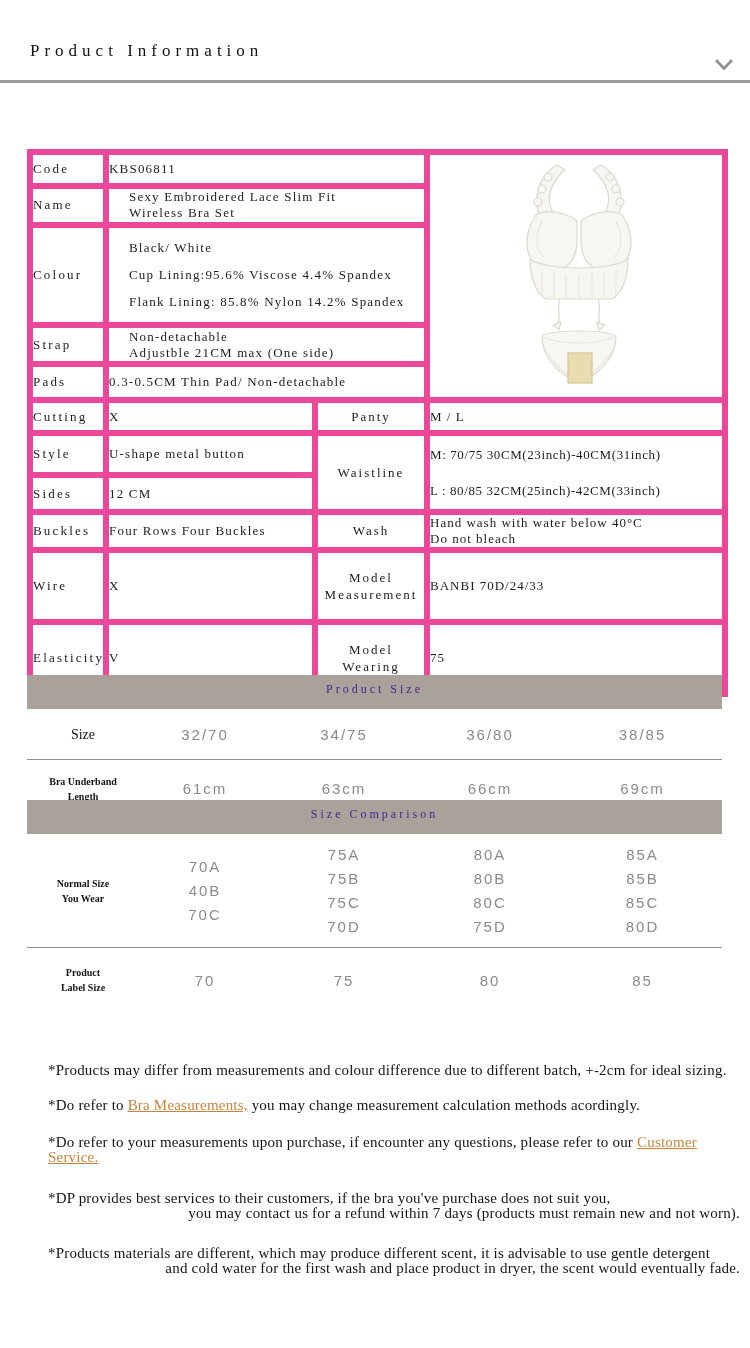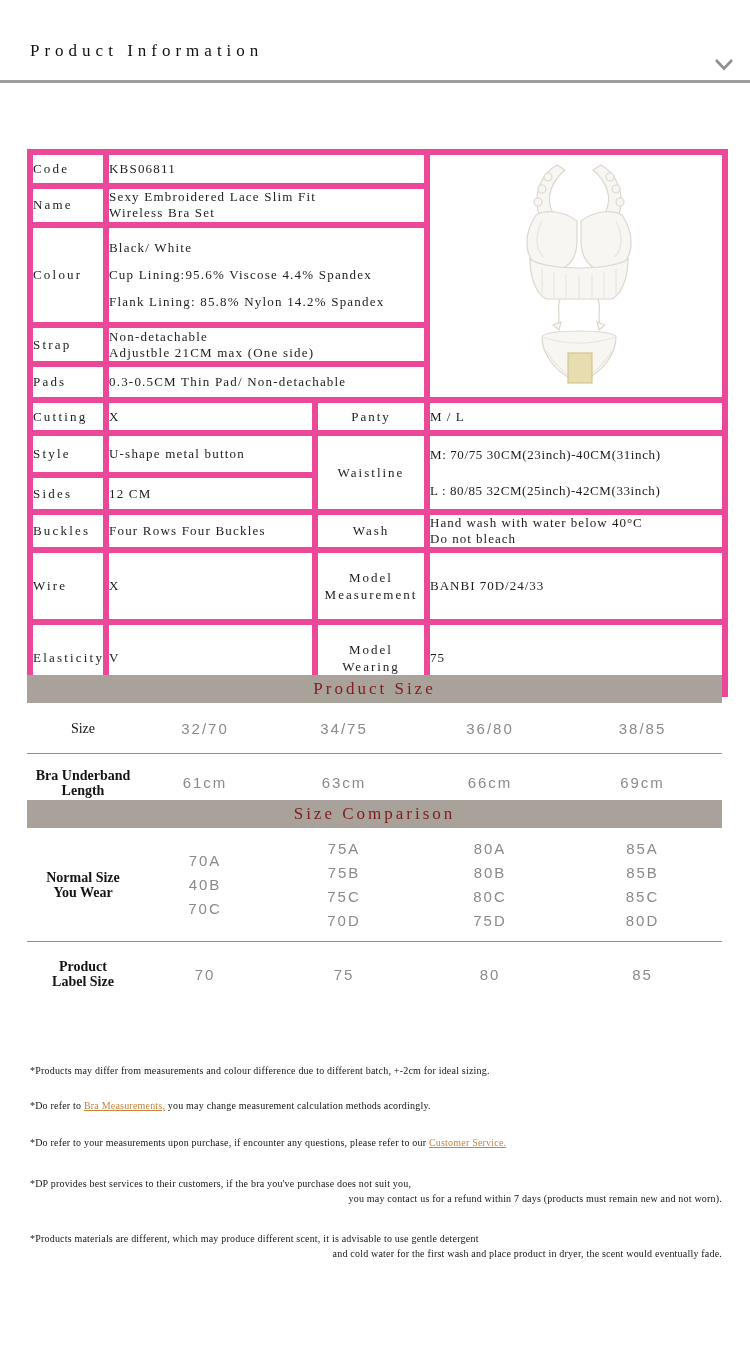--- a/index.html
+++ b/index.html
@@ -10,47 +10,47 @@
   .header-title{position:absolute;left:30px;top:41px;font-size:17px;letter-spacing:5px;color:#111;}
   .header-chevron{position:absolute;right:15px;top:57px;width:22px;height:15px;cursor:pointer;}
   .header-divider{position:absolute;left:0;top:80px;width:750px;height:3px;background:#9c9c9c;}
 
   
   table.spec{position:absolute;left:27px;top:149px;width:695px;border-collapse:collapse;
              table-layout:fixed;font-size:13px;color:#1c1c1c;}
   table.spec td{border:6px solid #ec4899;padding:0;vertical-align:middle;}
   td.lbl{padding-left:10px;letter-spacing:2.2px;}
   td.val{padding-left:15px;letter-spacing:1.2px;}
-  td.val .ln{line-height:16px;}
+  td.val .ln{line-height:16px;margin-left:20px;}
   td.colour-val .ln{line-height:27px;}
   td.rlbl{text-align:center;letter-spacing:2px;}
   td.rlbl .wrapbox{width:96px;margin:16px auto;line-height:17px;}
   td.rval{padding-left:12px;letter-spacing:1px;}
   td.rval .gap{margin-bottom:20px;}
   td.rval .tight{line-height:16px;}
   td.imgcell{background:#ffffff;text-align:center;vertical-align:middle;}
 
   
   .section{position:absolute;left:27px;width:695px;}
-  .sec-bar{height:28px;background:#a8a29a;text-align:center;line-height:28px;
-           font-size:17px;letter-spacing:3px;color:#7f1d1d;}
+  .sec-bar{height:34px;background:#a8a29a;text-align:center;line-height:28px;
+           font-size:12px;letter-spacing:3px;color:#4c1d95;}
   .grid{display:grid;grid-template-columns:112px 132px 146px 146px 159px;}
-  .rowlabel{font-weight:bold;font-size:14px;text-align:center;line-height:15px;
+  .rowlabel{font-weight:bold;font-size:10px;text-align:center;line-height:15px;
             display:flex;flex-direction:column;justify-content:center;color:#141414;}
   .cellval{font-family:"Liberation Sans","DejaVu Sans",sans-serif;color:#8a8a8a;
            font-size:15px;letter-spacing:2px;text-align:center;
            display:flex;flex-direction:column;justify-content:center;}
   .ps-row1{height:50px;border-bottom:1px solid #8f8f8f;}
   .ps-row2{height:57px;}
   .sc-row1{height:113px;border-bottom:1px solid #8f8f8f;}
   .sc-row1 .cellval{justify-content:center;line-height:24px;}
   .sc-row2{height:64px;}
 
   
-  .footnotes{position:absolute;left:30px;top:1063px;width:692px;font-size:10px;
+  .footnotes{position:absolute;left:48px;top:1063px;width:692px;font-size:15px;
              color:#141414;letter-spacing:0.2px;}
   .footnotes p{margin:0;line-height:15px;}
   .fn1{margin-bottom:20px !important;}
   .fn2{margin-bottom:22px !important;}
   .fn3{margin-bottom:26px !important;}
   .fn4{margin-bottom:25px !important;}
   .footnotes .l2{display:block;padding-left:3px;text-align:right;}
   .footnotes a{color:#c8823c;text-decoration:underline;cursor:pointer;}
 </style>
 </head>

